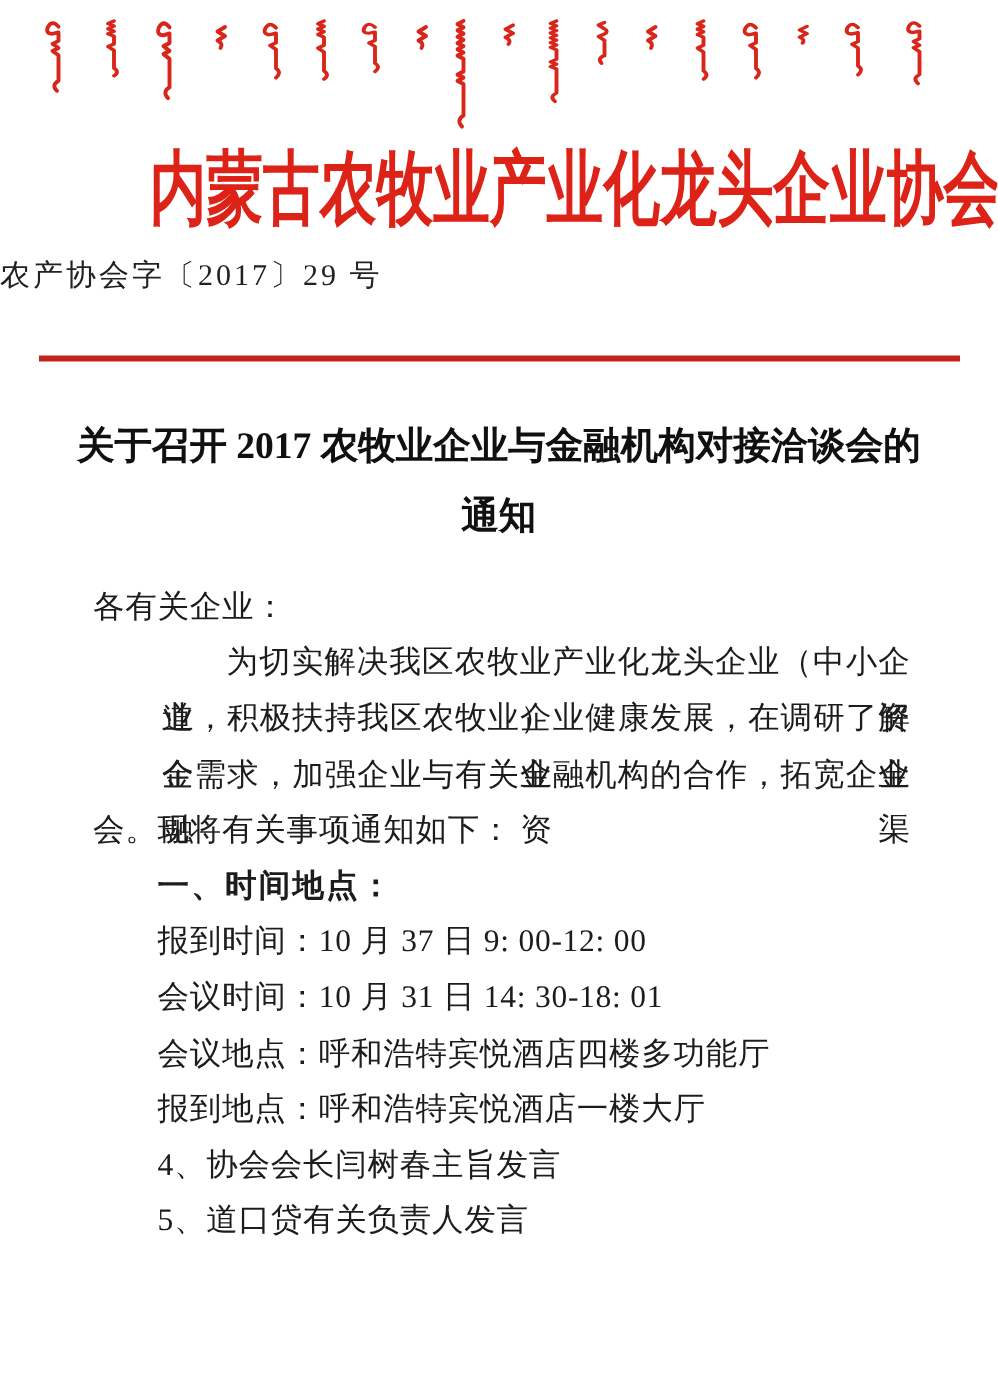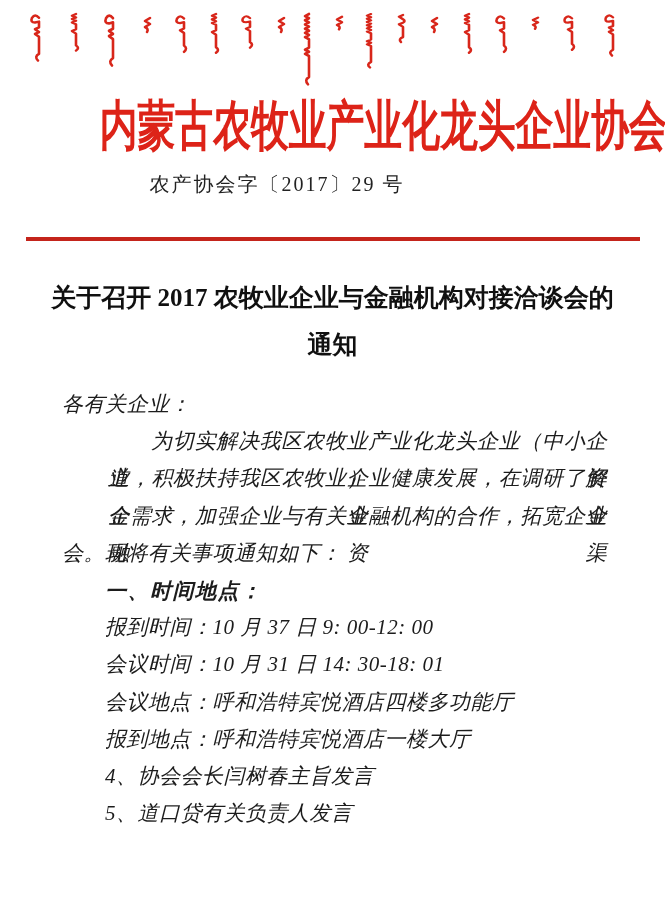--- a/index.html
+++ b/index.html
@@ -19,21 +19,21 @@
     text-align:center;
     font-family:"Liberation Serif", serif;
     font-size:54px;line-height:64px;font-weight:bold;
     color:#dd2318;
     white-space:nowrap;
     transform:scaleX(0.70);
     transform-origin:50% 50%;
   }
   .doc-number{
     position:absolute;top:170px;left:0;width:554px;
-    text-align:center;
+    text-align:left;
     font-size:20px;line-height:28px;
     letter-spacing:2px;
     color:#222222;
   }
   .red-rule{
     position:absolute;top:237px;left:26px;
     width:614px;height:4px;
     background:#c4241b;
   }
   .doc-title{
@@ -43,21 +43,20 @@
     font-weight:bold;
     font-size:25px;line-height:47px;
     color:#101010;
   }
   .body-block{
     position:absolute;top:386px;left:62px;
     width:545px;
     font-size:21px;line-height:37.2px;
     letter-spacing:0.5px;
     color:#1c1c1c;
-    font-style:italic;
   }
   .ln{height:37.2px;overflow:visible;}
   .ind{text-indent:43px;}
   .jus{text-align:justify;text-align-last:justify;margin-left:46px;}
   .hd{font-family:"Liberation Sans", sans-serif;font-weight:bold;letter-spacing:1.5px;}
   svg .mg{stroke:#d8261a;stroke-width:2.6;fill:none;stroke-linecap:round;stroke-linejoin:round;}
 </style>
 </head>
 <body>
 

